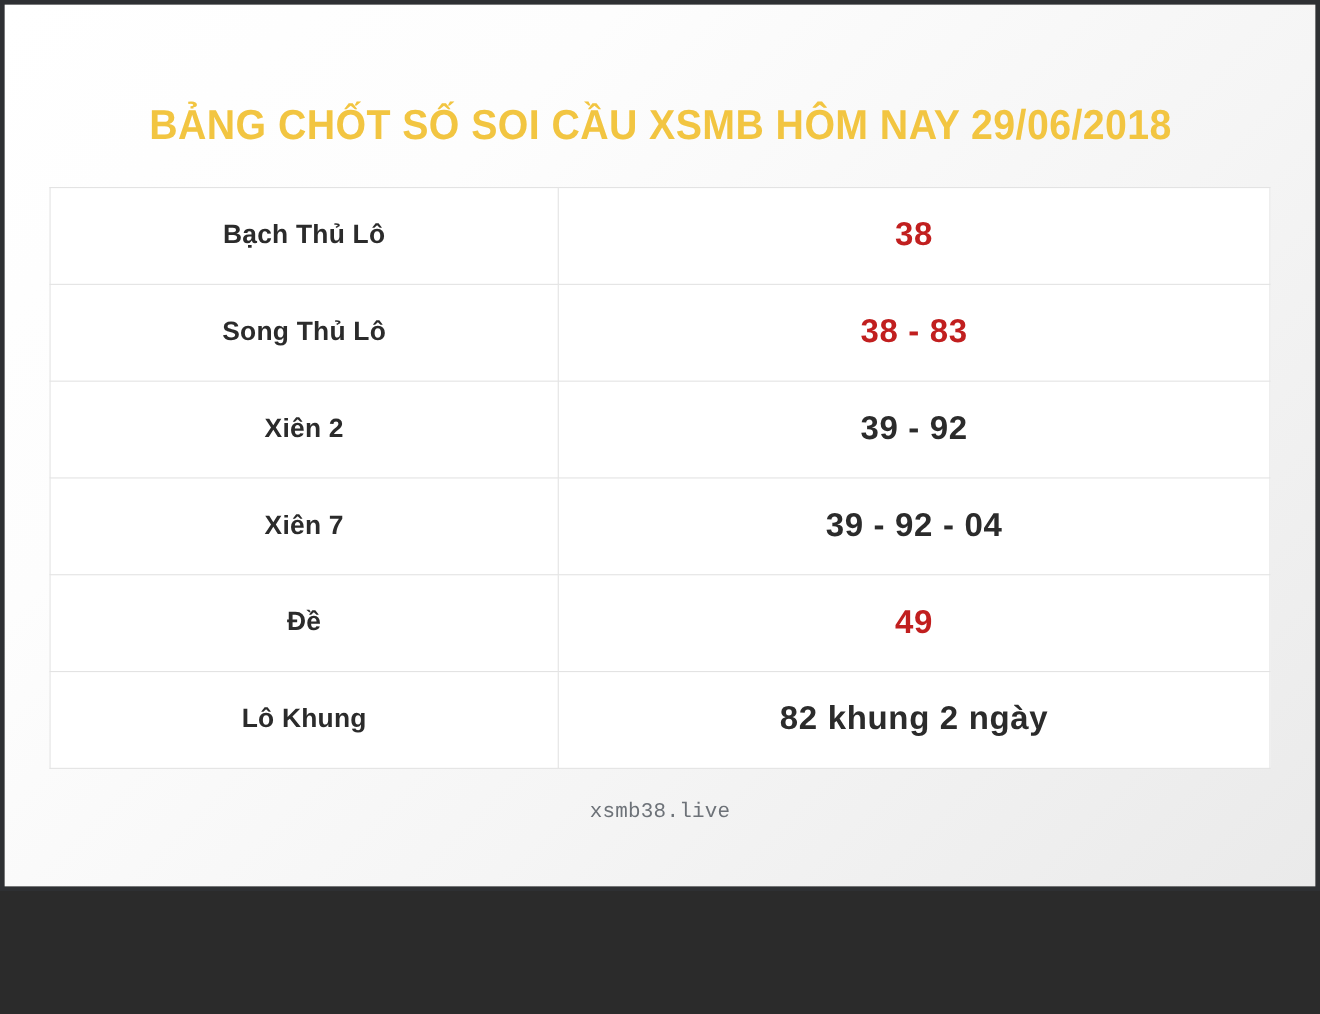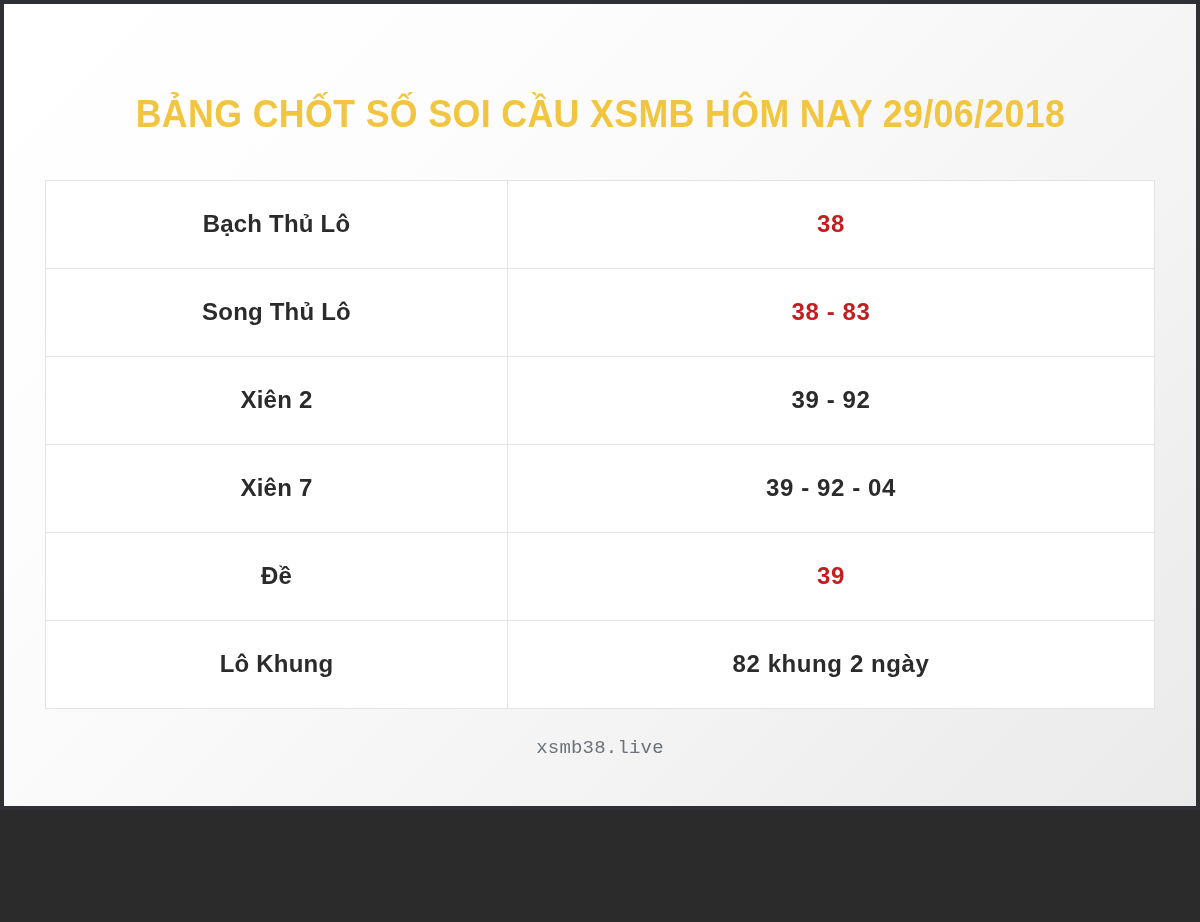--- a/index.html
+++ b/index.html
@@ -37,21 +37,21 @@
     color: #f2c541;
     white-space: nowrap;
     text-align: center;
     transform: scaleX(0.94);
     transform-origin: center center;
     user-select: none;
   }
 
   
   .table-wrap {
-    margin-top: 44px;
+    margin-top: 34px;
     width: 1110px;
   }
 
   table.chot-table {
     width: 100%;
     border-collapse: collapse;
     background: #ffffff;
     table-layout: fixed;
   }
 
@@ -69,21 +69,21 @@
     font-family: "Liberation Sans Narrow", "Liberation Sans", "DejaVu Sans", sans-serif;
     font-weight: bold;
     font-size: 24px;
     color: #2b2b2b;
     letter-spacing: 0.2px;
   }
 
   td.col-value {
     font-family: "Liberation Sans Narrow", "Liberation Sans", "DejaVu Sans", sans-serif;
     font-weight: bold;
-    font-size: 24px;
+    font-size: 30px;
     color: #2b2b2b;
     letter-spacing: 0.6px;
   }
 
   td.col-value.red {
     color: #c11f1f;
   }
 
   
   .footer {
@@ -122,21 +122,21 @@
           <td class="col-value">39 - 92</td>
         </tr>
 
         <tr>
           <td class="col-label">Xiên 7</td>
           <td class="col-value">39 - 92 - 04</td>
         </tr>
 
         <tr>
           <td class="col-label">Đề</td>
-          <td class="col-value red">39</td>
+          <td class="col-value red">49</td>
         </tr>
 
 
         <tr>
           <td class="col-label">Lô Khung</td>
           <td class="col-value">82 khung 2 ngày</td>
         </tr>
 
       </tbody>
     </table>

